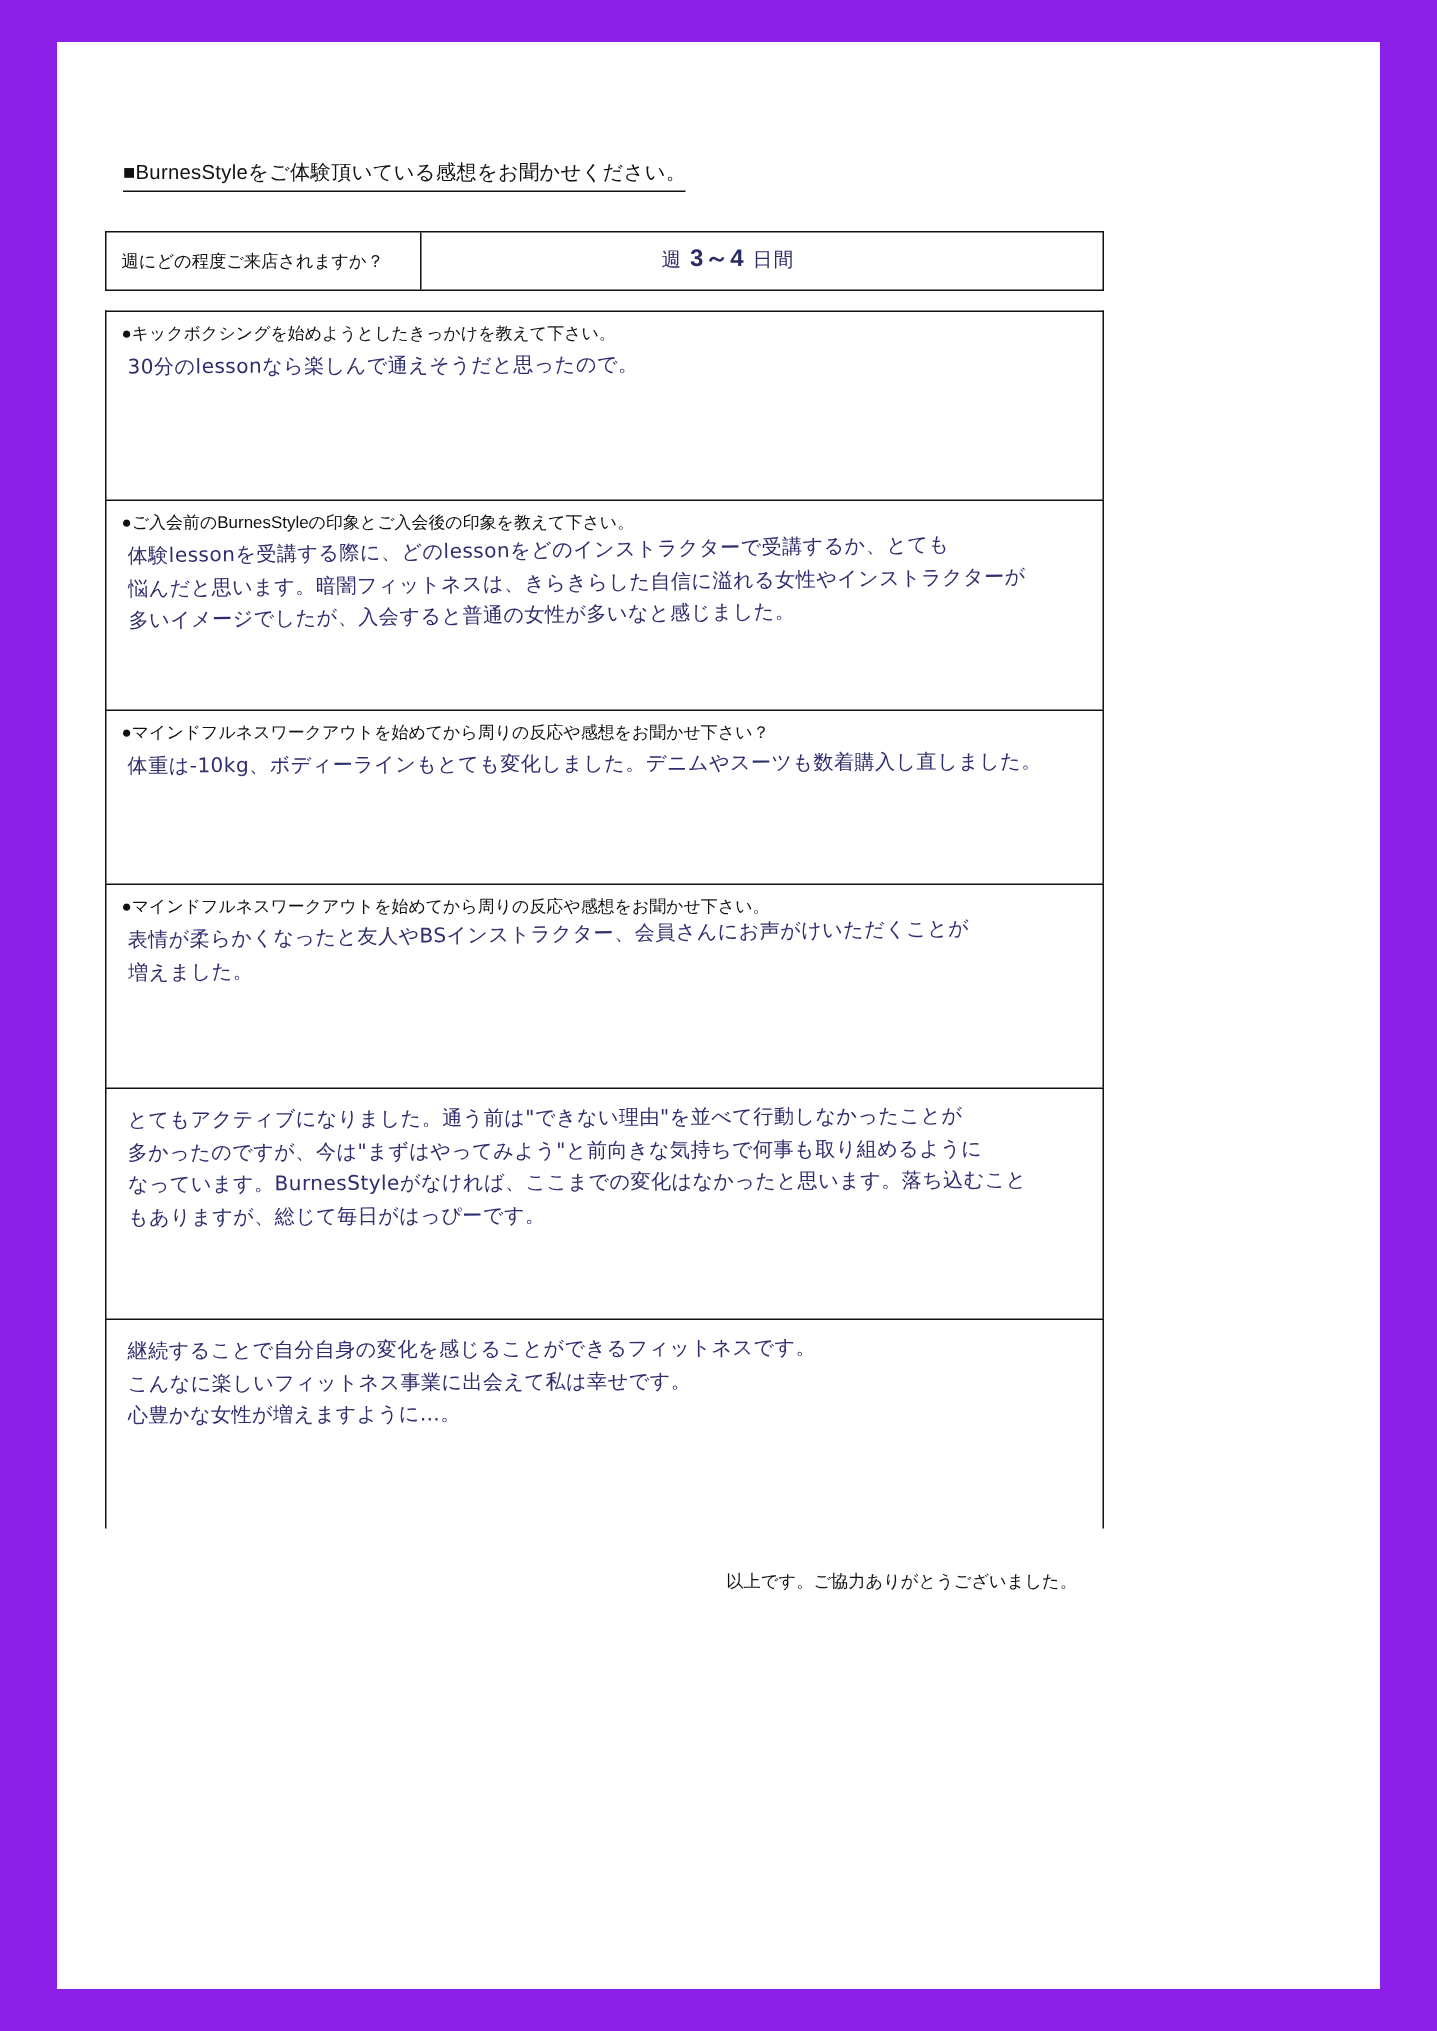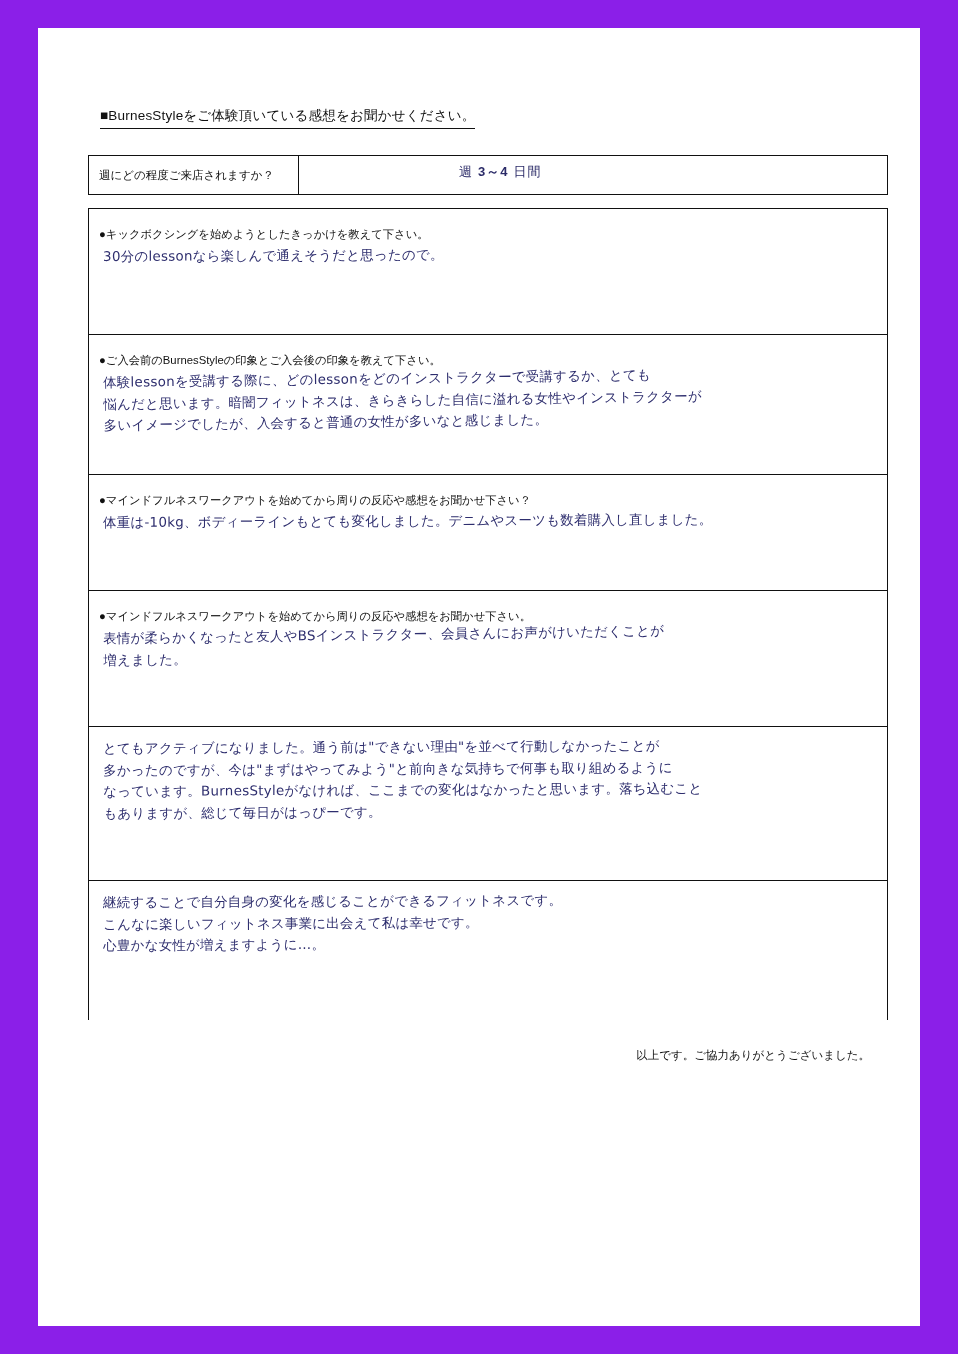--- a/index.html
+++ b/index.html
@@ -17,23 +17,23 @@
     position: absolute;
     left: 38px;
     top: 28px;
     width: 882px;
     height: 1298px;
     background: #ffffff;
     box-sizing: border-box;
   }
   .sheet {
     position: absolute;
-    left: 50px;
+    left: 32px;
     top: 78px;
-    width: 800px;
+    width: 666px;
     height: 1140px;
   }
   .title {
     font-size: 13.5px;
     color: #111;
     letter-spacing: 0.2px;
     padding-bottom: 3px;
     border-bottom: 1.6px solid #111;
     display: inline-block;
     white-space: nowrap;
@@ -68,40 +68,40 @@
   }
   .freq-hand {
     position: absolute;
     left: 160px;
     top: 7px;
     font-size: 13px;
     color: #2b2b68;
     letter-spacing: 1px;
   }
   .freq-hand .big {
-    font-size: 13px;
+    font-size: 16px;
     font-weight: 600;
     padding: 0 5px;
   }
   .qbox {
     border: 1.3px solid #111;
     border-bottom: none;
     padding: 7px 10px 0 10px;
     box-sizing: border-box;
     position: relative;
     overflow: hidden;
   }
   .qbox:last-of-type {
     border-bottom: 1.3px solid #111;
   }
   .q {
     font-size: 11.3px;
     color: #111;
     line-height: 1.45;
-    margin: 10px 0 2px 0;
+    margin: 0 0 2px 0;
     white-space: pre-line;
   }
   .ans {
     color: #2e2e6e;
     font-family: "DejaVu Sans", sans-serif;
     font-size: 13.4px;
     line-height: 1.62;
     margin: 4px 0 0 4px;
     white-space: pre-line;
     letter-spacing: 0.3px;

